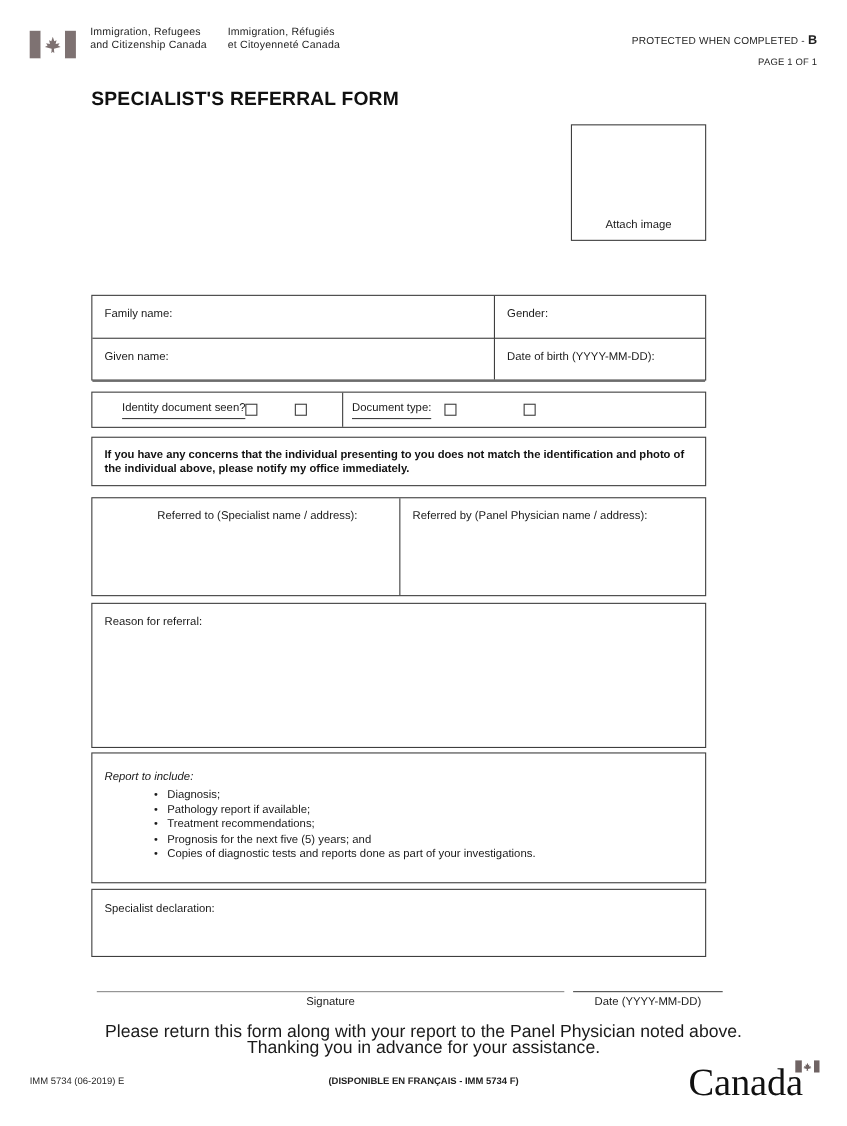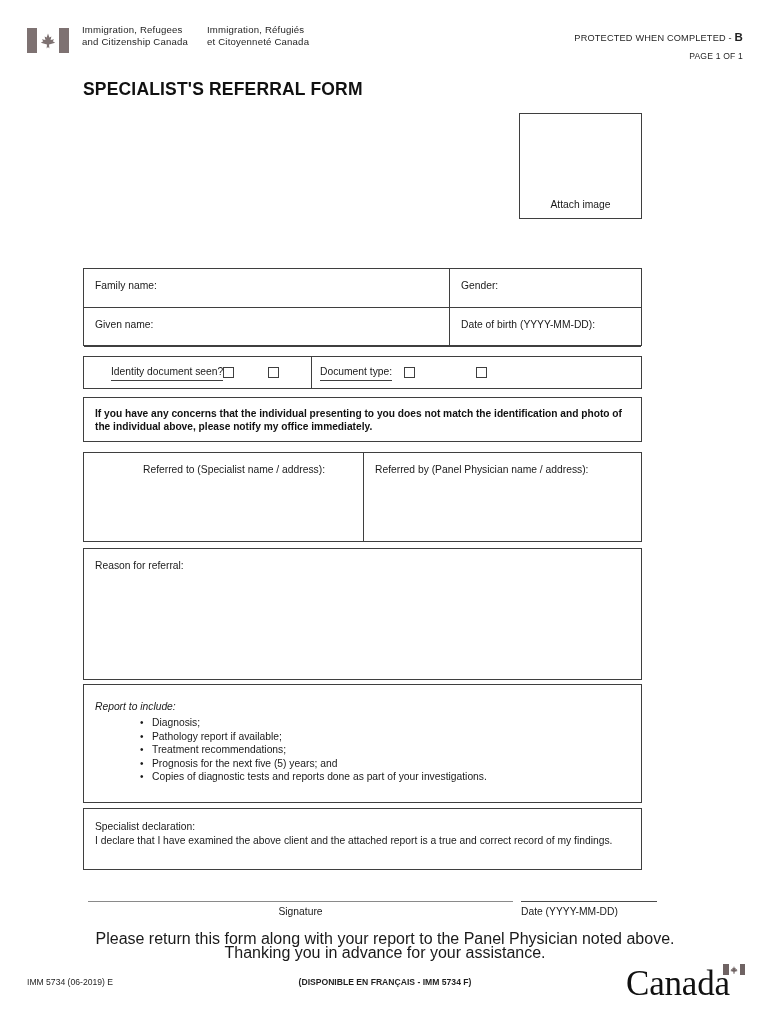--- a/index.html
+++ b/index.html
@@ -261,20 +261,21 @@
     left: 88px; top: 906px;
     width: 425px;
     text-align: center;
     font-size: 10.3px;
     color: #1a1a1a;
   }
   #date-caption {
     position: absolute;
     left: 521px; top: 906px;
     width: 136px;
+    text-align: center;
     font-size: 10.3px;
     color: #1a1a1a;
   }
 
   
   #return-note {
     position: absolute;
     left: 0; top: 932px;
     width: 770px;
     text-align: center;
@@ -415,21 +416,20 @@
       <li>Pathology report if available;</li>
       <li>Treatment recommendations;</li>
       <li>Prognosis for the next five (5) years; and</li>
       <li>Copies of diagnostic tests and reports done as part of your investigations.</li>
     </ul>
   </div>
 
   <div class="bx" id="declaration-box">
     <div id="declaration-text">
       <div>Specialist declaration:</div>
-      <div>I declare that I have examined the above client and the attached report is a true and correct record of my findings.</div>
     </div>
   </div>
 
   <div id="sig-line"></div>
   <div id="date-line"></div>
   <div id="sig-caption">Signature</div>
   <div id="date-caption">Date (YYYY-MM-DD)</div>
 
   <div id="return-note">
     <div>Please return this form along with your report  to the Panel Physician noted above.</div>

